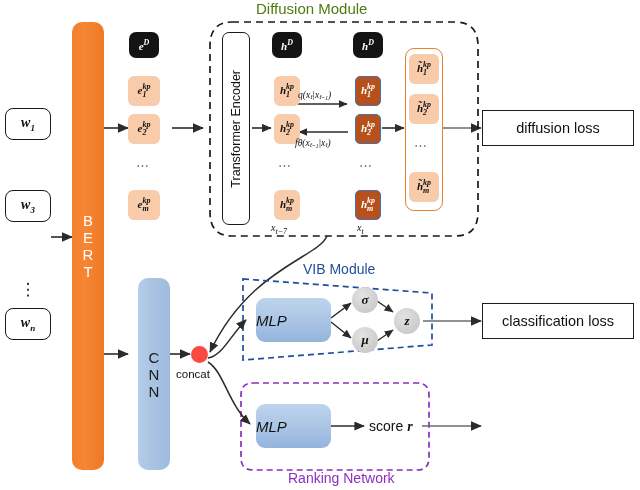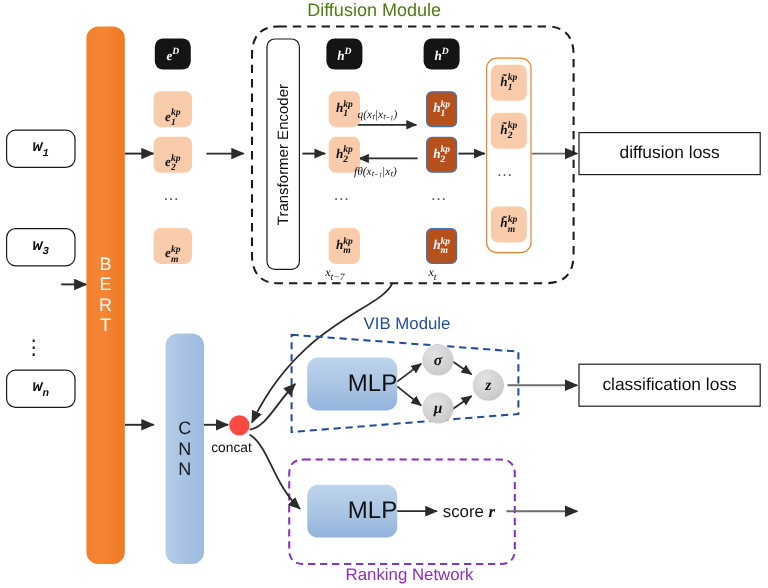--- a/index.html
+++ b/index.html
@@ -5,43 +5,43 @@
   html,body{margin:0;padding:0;background:#ffffff;}
   body{width:640px;height:490px;overflow:hidden;
        font-family:"Liberation Sans", sans-serif;color:#111;}
   #stage{position:relative;width:640px;height:490px;background:#fff;}
   #svgroot{position:absolute;left:0;top:0;width:640px;height:490px;}
 
   .abs{position:absolute;box-sizing:border-box;}
 
   
   .wbox{
-    width:58px;height:32px;border:1.6px solid #1a1a1a;border-radius:8px;
+    width:46px;height:32px;border:1.6px solid #1a1a1a;border-radius:8px;
     background:#fff;display:flex;align-items:center;justify-content:center;
-    font-family:Liberation Mono, monospace;font-style:italic;font-weight:bold;
+    font-family:Liberation Serif, serif;font-style:italic;font-weight:bold;
     font-size:14px;letter-spacing:0px;
   }
   .wbox sub{font-size:9px;font-style:italic;}
   .vdots{font-size:17px;letter-spacing:0;color:#222;line-height:1;
          display:flex;align-items:center;justify-content:center;width:46px;}
 
   
   .bar{border-radius:10px;display:flex;flex-direction:column;
        align-items:center;justify-content:center;
        font-size:15px;line-height:17px;letter-spacing:0;}
   .bar-bert{background:linear-gradient(90deg,#f2802f 0%,#f58634 42%,#ef7823 100%);
             color:#ffffff;}
   .bar-cnn{background:linear-gradient(90deg,#b6cde8 0%,#a9c3e3 45%,#9dbbdf 100%);
            color:#1b1b1b;}
 
   
   .tok{display:flex;align-items:center;justify-content:center;
        font-family:"Liberation Serif", serif;font-weight:bold;font-style:italic;
        border-radius:6px;font-size:11px;}
-  .tok-e{background:#f8cbaa;color:#111;width:32px;height:30px;align-items:flex-end;}
+  .tok-e{background:#f8cbaa;color:#111;width:32px;height:30px;}
   .tok-h{background:#f8cbaa;color:#111;width:26px;height:30px;}
   .tok-dark{background:#141414;color:#fff;width:30px;height:26px;border-radius:7px;}
   .tok-deep{background:#b6511c;color:#fff;width:26px;height:30px;
             border:1.6px solid #4472b8;border-radius:5px;}
   .tok-til{background:#f8cbaa;color:#111;width:30px;height:30px;}
   .sup{font-size:8px;vertical-align:super;font-style:italic;}
   .supsub{display:inline-block;font-size:8px;line-height:8px;text-align:left;
           vertical-align:middle;font-style:italic;}
   .hdots{font-size:13px;letter-spacing:2px;color:#555;}
 
@@ -55,22 +55,22 @@
   .tilbox{border:1.7px solid #e8822e;border-radius:9px;background:#fff;}
 
   
   .loss{border:1.7px solid #1d1d1d;background:#fff;
         display:flex;align-items:center;justify-content:center;
         font-size:14.5px;color:#111;}
 
   
   .mlp{border-radius:9px;
        background:linear-gradient(180deg,#bed4ec 0%,#a9c4e4 55%,#93b4dd 100%);
-       display:flex;align-items:center;justify-content:flex-end;
-       font-size:20px;color:#111;}
+       display:flex;align-items:center;justify-content:flex-start;
+       font-size:15px;color:#111;font-style:italic;}
 
   
   .circ{border-radius:50%;
         background:radial-gradient(circle at 38% 32%, #e3e3e3 0%, #cfcfcf 60%, #c2c2c2 100%);
         display:flex;align-items:center;justify-content:center;
         font-family:"Liberation Serif", serif;font-style:italic;font-weight:bold;
         font-size:13px;color:#111;}
 
   
   .dot{width:17px;height:17px;border-radius:50%;background:#fb4a42;}

